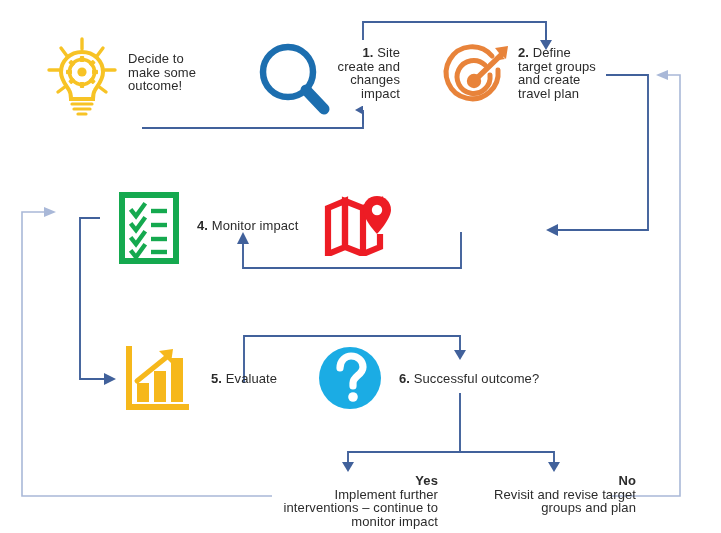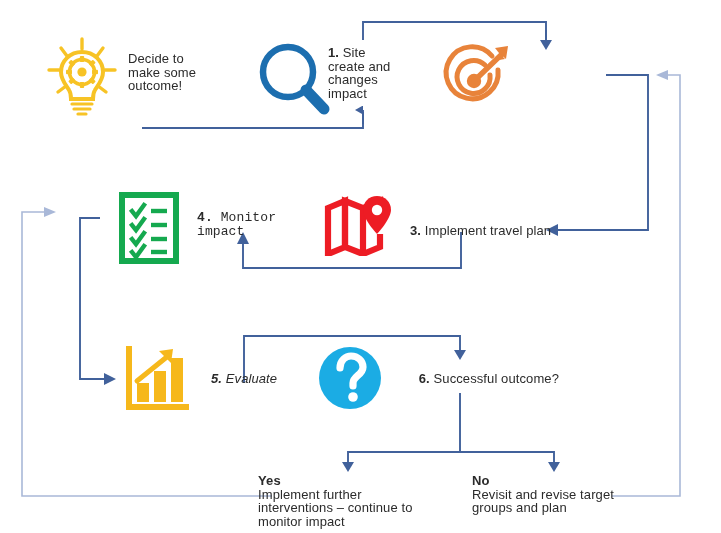--- a/index.html
+++ b/index.html
@@ -25,21 +25,21 @@
     height: 533px;
   }
   .label {
     position: absolute;
     color: #2b2b2b;
     font-size: 13px;
     line-height: 13.5px;
     letter-spacing: 0.1px;
   }
   .label b { font-weight: bold; }
-  .lbl-center { text-align: left; }
+  .lbl-center { text-align: right; }
   .lbl-left { text-align: left; }
   .icon { position: absolute; }
 </style>
 </head>
 <body>
 
 <div id="canvas">
 
   <svg id="wires" viewBox="0 0 721 533" xmlns="http://www.w3.org/2000/svg">
     <defs>
@@ -150,86 +150,89 @@
         <path d="M56,18 A26,26 0 1 0 62,32"></path>
         <path d="M49,27 A16.5,16.5 0 1 0 54,37"></path>
       </g>
       <circle cx="38" cy="43" r="7.2" fill="#E8833A"></circle>
       <line x1="38" y1="43" x2="65" y2="17" stroke="#E8833A" stroke-width="5.4" stroke-linecap="round"></line>
       <path d="M59,10 L72,8 L70,21 L63,15 Z" fill="#E8833A"></path>
       <path d="M57,23 L64,16 L69,21 Z" fill="#E8833A"></path>
     </svg>
   </div>
 
+  <div class="label lbl-left" style="left:518px; top:46px; width:90px;">
+    <b>2.</b> <span>Define</span><br>
+    <span>target groups</span><br>
+    <span>and create</span><br>
+    <span>travel plan</span>
+  </div>
 
   <div class="icon" style="left:118px; top:191px;">
     <svg width="62" height="74" viewBox="0 0 62 74" xmlns="http://www.w3.org/2000/svg">
       <rect x="4" y="4" width="54" height="66" fill="none" stroke="#15A94F" stroke-width="6"></rect>
       <g stroke="#15A94F" stroke-width="4.4" fill="none" stroke-linecap="square">
         <polyline points="14,20 18,25 26,14"></polyline>
         <polyline points="14,34 18,39 26,28"></polyline>
         <polyline points="14,48 18,53 26,42"></polyline>
         <polyline points="14,61 18,66 26,55"></polyline>
       </g>
       <g stroke="#15A94F" stroke-width="4.4" stroke-linecap="butt">
         <line x1="33" y1="20" x2="49" y2="20"></line>
         <line x1="33" y1="34" x2="49" y2="34"></line>
         <line x1="33" y1="48" x2="49" y2="48"></line>
         <line x1="33" y1="61" x2="49" y2="61"></line>
       </g>
     </svg>
   </div>
 
-  <div class="label lbl-left" style="left:197px; top:211px; width:110px;font-family:Liberation Mono, monospace;">
+  <div class="label lbl-left" style="left:197px; top:219px; width:110px;">
     <b>4.</b> <span>Monitor impact</span>
   </div>
 
   <div class="icon" style="left:323px; top:194px;">
     <svg width="76" height="62" viewBox="0 0 76 62" xmlns="http://www.w3.org/2000/svg">
       <g fill="none" stroke="#ED1C24" stroke-width="6.2" stroke-linejoin="miter">
         <path d="M5,14 L22,7 L22,53 L5,60 Z"></path>
         <path d="M22,7 L40,14 L40,60 L22,53 Z"></path>
         <path d="M40,14 L57,7 L57,22"></path>
         <path d="M57,40 L57,53 L40,60"></path>
       </g>
       <path d="M54,2 C46,2 40,8 40,16 C40,25 54,40 54,40 C54,40 68,25 68,16 C68,8 62,2 54,2 Z" fill="#ED1C24"></path>
       <circle cx="54" cy="16" r="5.2" fill="#ffffff"></circle>
     </svg>
   </div>
 
-  <div class="label lbl-left" style="left:410px; top:224px; width:150px;">
-    <b>3.</b> <span>Implement travel plan</span>
-  </div>
 
   <div class="icon" style="left:124px; top:346px;">
     <svg width="66" height="66" viewBox="0 0 66 66" xmlns="http://www.w3.org/2000/svg">
       <path d="M5,3 L5,61 L62,61" fill="none" stroke="#F6B81B" stroke-width="6" stroke-linecap="square"></path>
       <g fill="#F6B81B">
         <rect x="13" y="37" width="12" height="19"></rect>
         <rect x="30" y="25" width="12" height="31"></rect>
         <rect x="47" y="12" width="12" height="44"></rect>
       </g>
       <line x1="13" y1="35" x2="44" y2="10" stroke="#F6B81B" stroke-width="5" stroke-linecap="round"></line>
       <path d="M35,5 L49,3 L47,17 Z" fill="#F6B81B"></path>
     </svg>
   </div>
 
-  <div class="label lbl-left" style="left:211px; top:372px; width:90px;font-style:italic;">
+  <div class="label lbl-left" style="left:211px; top:372px; width:90px;">
     <b>5.</b> <span>Evaluate</span>
   </div>
 
   <div class="icon" style="left:315px; top:343px;">
     <svg width="70" height="70" viewBox="0 0 70 70" xmlns="http://www.w3.org/2000/svg">
       <circle cx="35" cy="35" r="31" fill="#1BACE4"></circle>
       <path d="M25,25 C25,17 31,13 36,13 C43,13 48,18 48,24 C48,32 38,33 38,40 L38,43" fill="none" stroke="#ffffff" stroke-width="7.2" stroke-linecap="round"></path>
       <circle cx="38" cy="54" r="4.8" fill="#ffffff"></circle>
     </svg>
   </div>
 
-  <div class="label lbl-left" style="left:399px; top:372px; width:160px;text-align:right;">
+  <div class="label lbl-left" style="left:399px; top:372px; width:160px;">
     <b>6.</b> <span>Successful outcome?</span>
   </div>
 
   <div class="label lbl-center" style="left:472px; top:474px; width:164px;">
     <b>No</b><br>
     <span>Revisit and revise target</span><br>
     <span>groups and plan</span>
   </div>
 
   <div class="label lbl-center" style="left:258px; top:474px; width:180px;">

